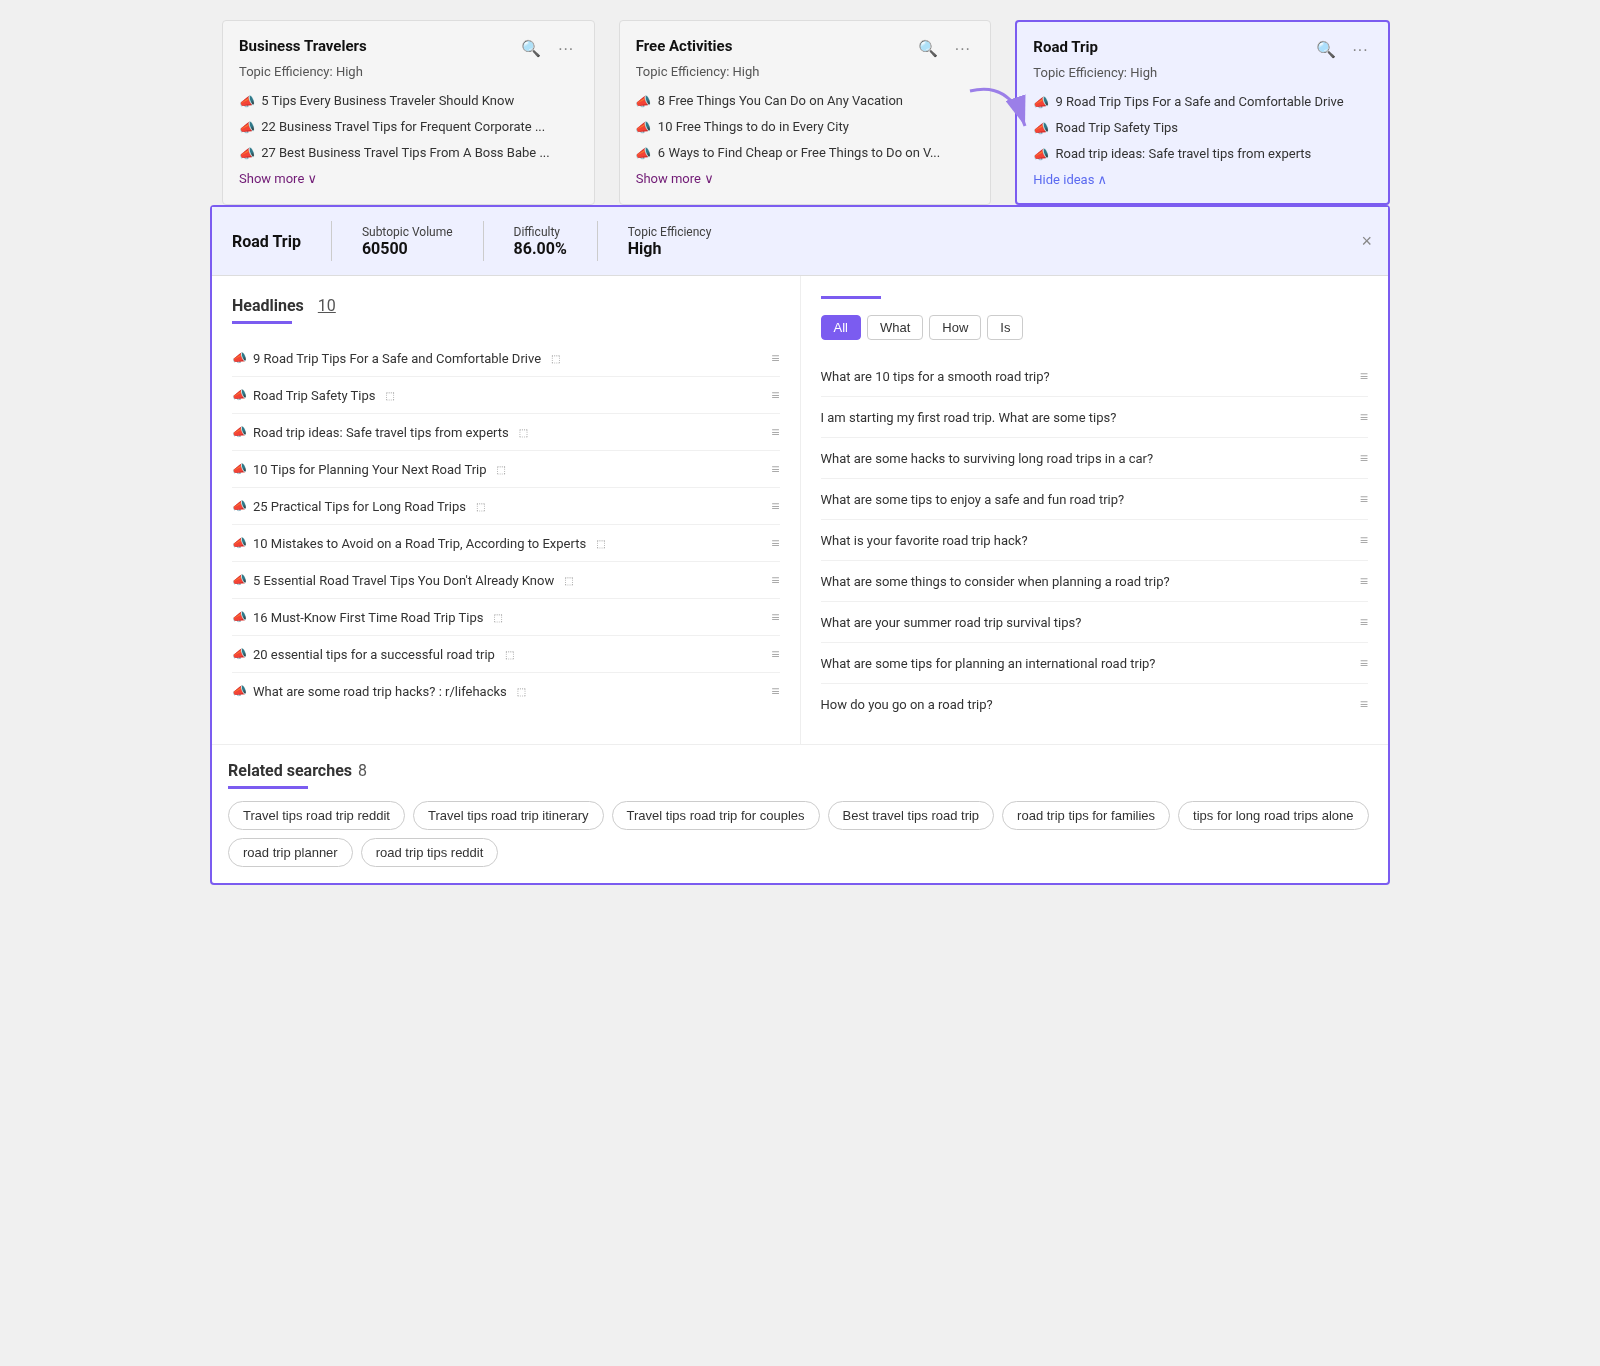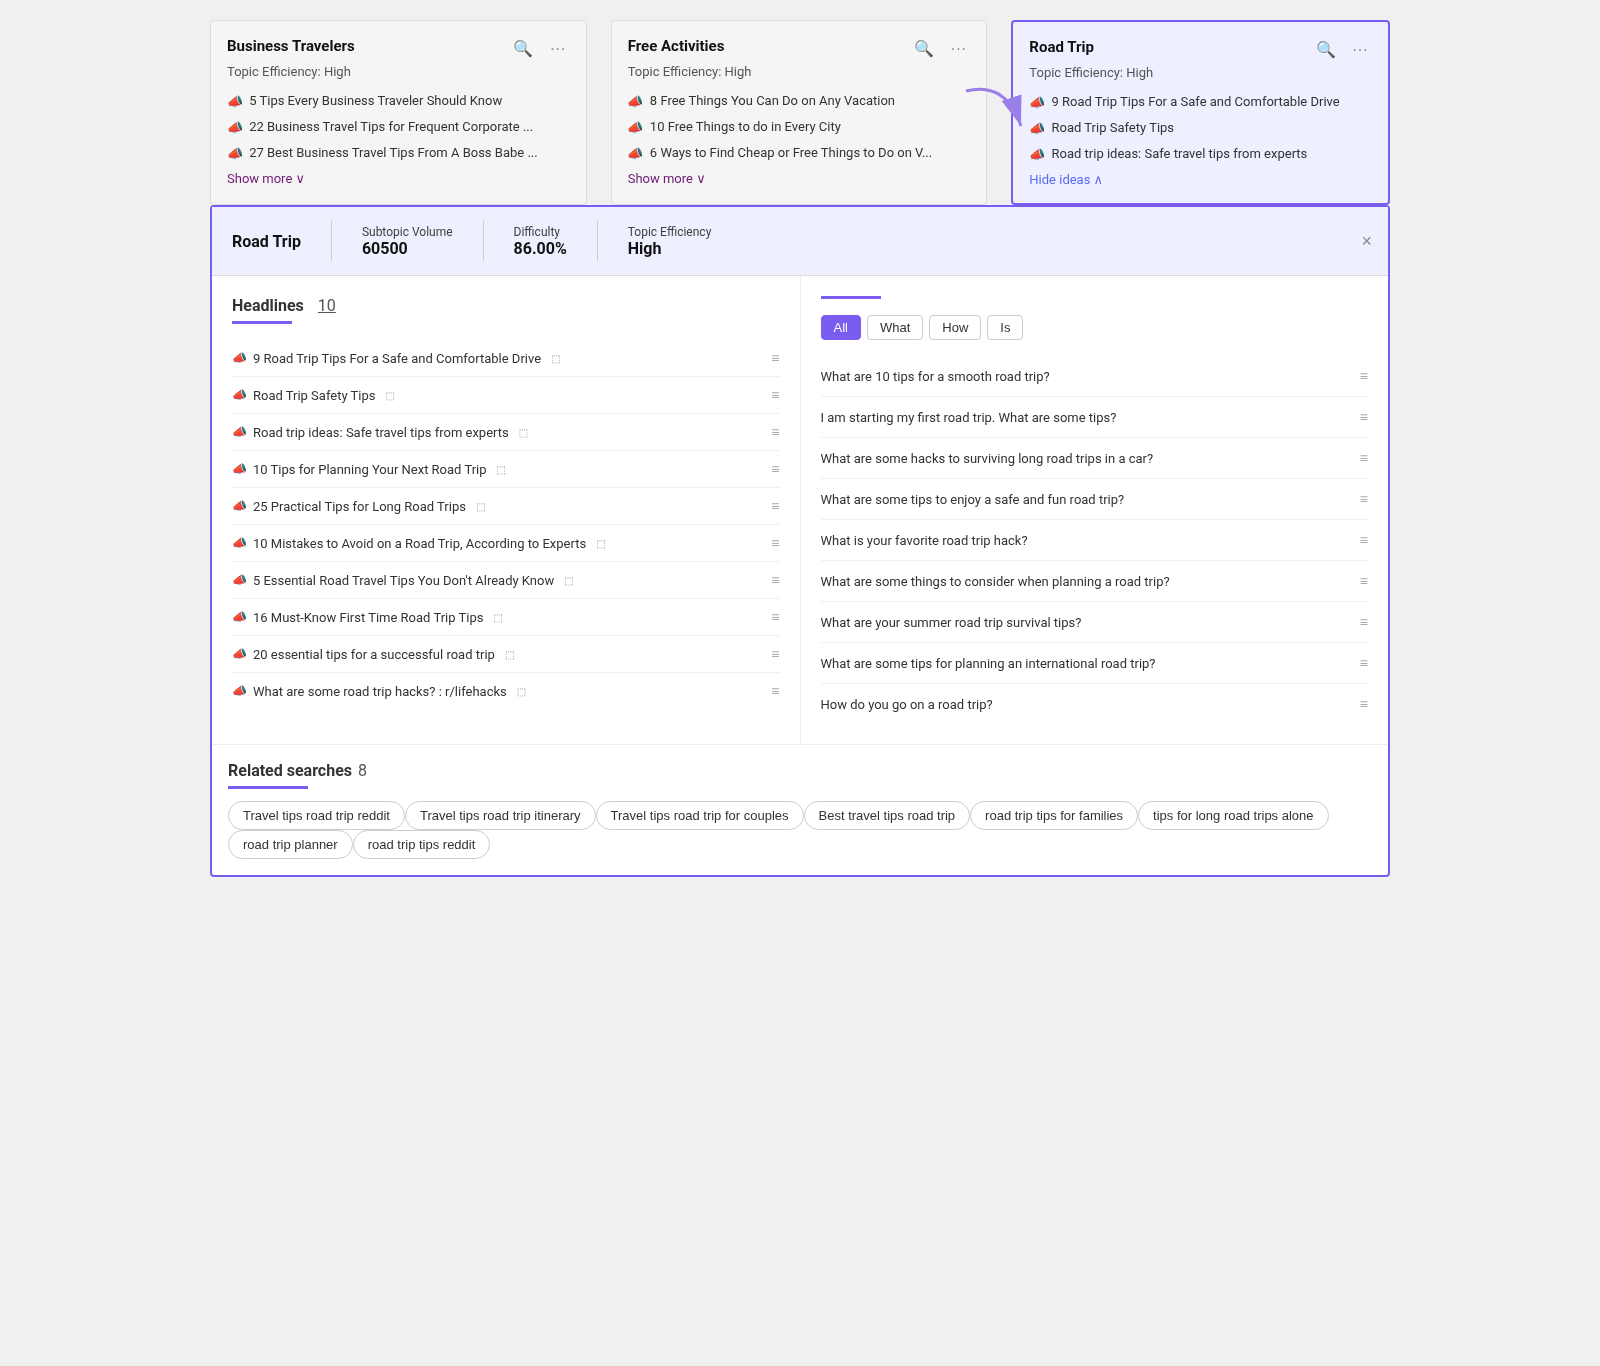--- a/index.html
+++ b/index.html
@@ -14,20 +14,21 @@
     .outer-wrapper {
       max-width: 1180px;
       margin: 0 auto;
     }
 
     
     .cards-row {
       display: flex;
       gap: 16px;
       margin-bottom: 0;
+      margin-left: 12px;
     }
 
     .topic-card {
       flex: 1;
       background: #f5f5f5;
       border: 1px solid #ddd;
       border-radius: 4px;
       padding: 16px;
       margin-right: 8px;
       position: relative;
@@ -300,20 +301,21 @@
     .related-underline {
       height: 3px;
       background: #7b5cf0;
       width: 80px;
       margin-bottom: 12px;
     }
 
     .related-tags {
       display: flex;
       flex-wrap: wrap;
+      gap: 8px;
     }
 
     .related-tag {
       padding: 6px 14px;
       border: 1px solid #ccc;
       border-radius: 20px;
       font-size: 13px;
       color: #333;
       cursor: pointer;
       background: #fff;

